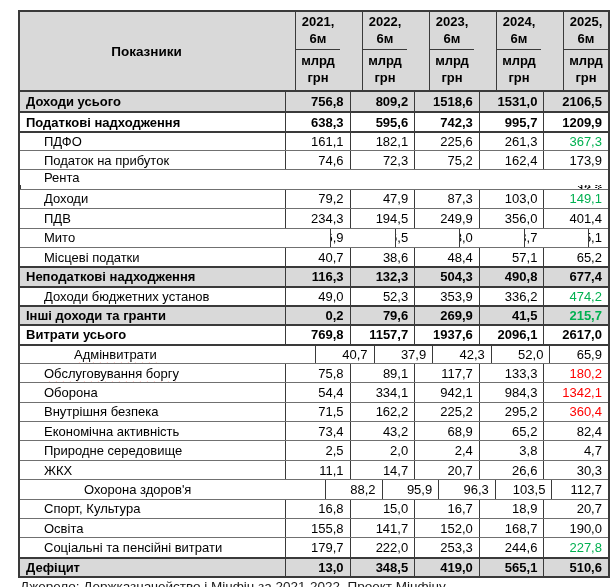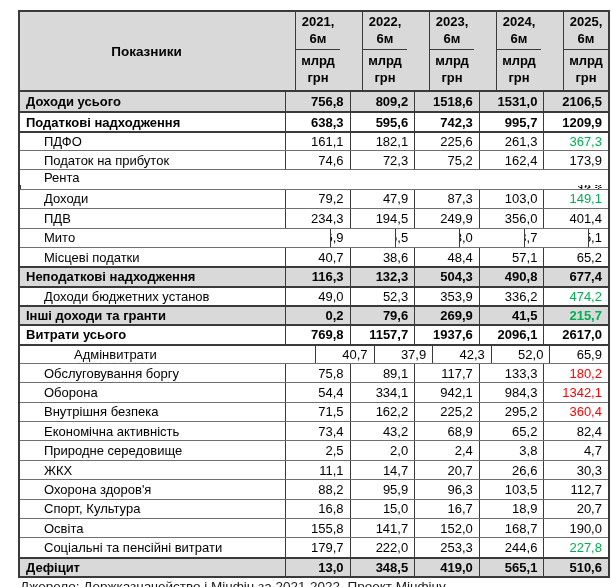--- a/index.html
+++ b/index.html
@@ -307,21 +307,21 @@
       <div class="t-row" style="border-top: 1px solid rgb(112, 112, 112);">
     <div class="cell label indent">
           <span>ЖКХ</span>
         </div>
     <div class="cell value">11,1</div>
     <div class="cell value">14,7</div>
     <div class="cell value">20,7</div>
     <div class="cell value">26,6</div>
     <div class="cell value">30,3</div>
   </div>
-      <div class="t-row" style="border-top: 1px solid rgb(112, 112, 112);">
+      <div class="t-row" style="border-top: 1px solid rgb(112, 112, 112); padding-left: 40px;">
     <div class="cell label indent">
           <span>Охорона здоров'я</span>
         </div>
     <div class="cell value">88,2</div>
     <div class="cell value">95,9</div>
     <div class="cell value">96,3</div>
     <div class="cell value">103,5</div>
     <div class="cell value">112,7</div>
   </div>
       <div class="t-row" style="border-top: 1px solid rgb(112, 112, 112);">

